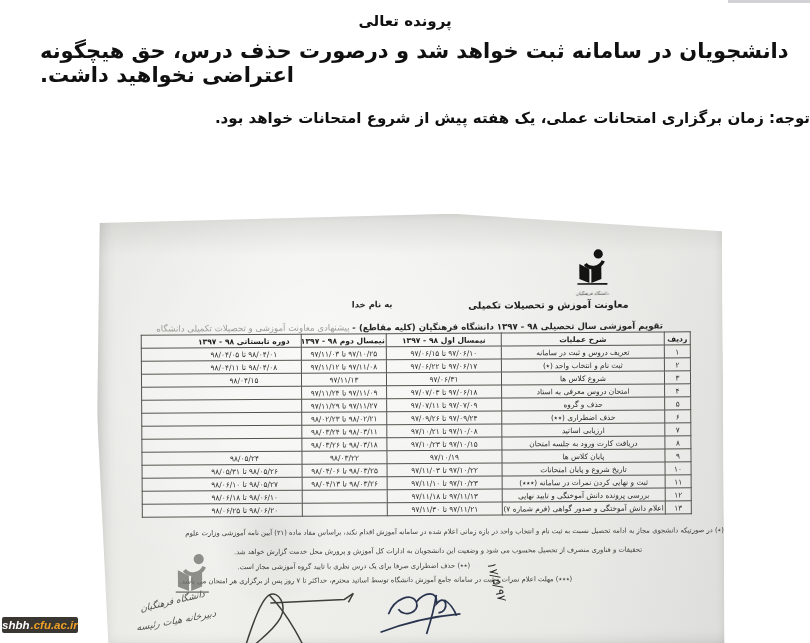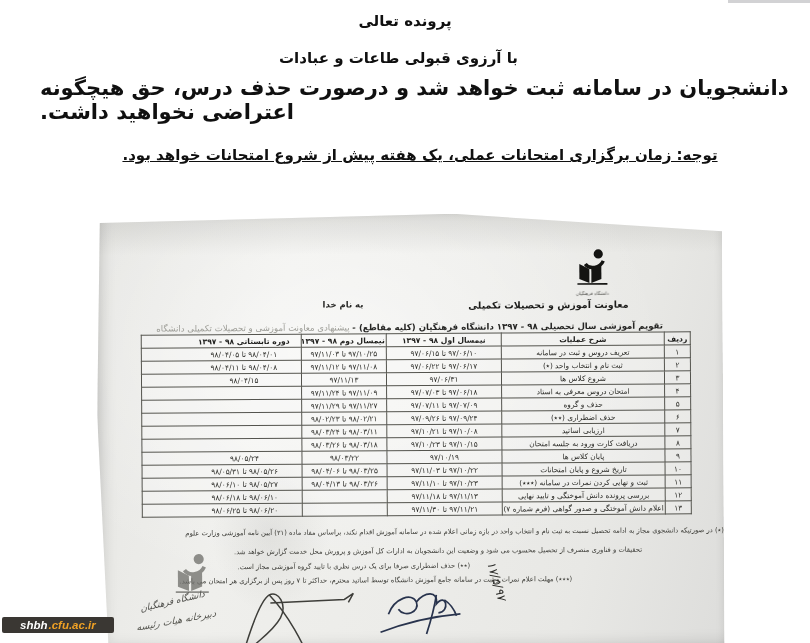--- a/index.html
+++ b/index.html
@@ -7,41 +7,41 @@
     width:810px;height:643px;position:relative;overflow:hidden;
     background:#ffffff;
     font-family:"DejaVu Sans","Liberation Sans",sans-serif;
   }
   
   .announcement{position:absolute;top:0;left:0;width:810px;color:#101010;font-weight:bold;}
   .ann-bismillah{margin-top:12px;text-align:center;font-size:15px;direction:rtl;}
   .ann-wish{margin-top:19px;direction:rtl;text-align:right;padding-right:292px;font-size:15px;}
   .ann-line1{margin-top:25px;direction:rtl;font-size:15.5px;text-align:justify;text-align-last:justify;padding:0 18px 0 38px;}
   .ann-line2{margin-top:9px;direction:rtl;font-size:21px;text-align:left;padding-left:40px;}
-  .ann-note{margin-top:22px;direction:rtl;font-size:15px;text-align:center;padding-left:30px;text-decoration:underline;}
+  .ann-note{margin-top:22px;direction:rtl;font-size:15px;text-align:right;padding-left:30px;}
   
   .corner-artifact{position:absolute;top:0;right:0;width:82px;height:3px;background:#d2d2d4;}
   
   .scan{
     position:absolute;left:96px;top:216px;width:626px;height:434px;
     background:
       radial-gradient(ellipse at 38% 30%, rgba(255,255,255,0.55), rgba(255,255,255,0) 60%),
       linear-gradient(104deg,#e5e5e2 0%,#efefec 28%,#ecece9 55%,#e8e8e5 78%,#dddddb 100%);
     box-shadow: inset 10px -8px 18px -10px rgba(0,0,0,0.28), inset -5px 4px 12px -8px rgba(0,0,0,0.20), 0 0 5px rgba(0,0,0,0.12);
     transform:rotate(-0.35deg);transform-origin:top left;
     clip-path:polygon(0.6% 7px,57% 0,100% 19px,100% 100%,1.6% 100%,0 46%);
   }
   .scan *{direction:rtl;}
   .crease{position:absolute;pointer-events:none;}
   .crease1{left:0;top:0;width:100%;height:40px;background:linear-gradient(180deg,rgba(120,120,115,0.18),rgba(0,0,0,0));}
   .crease2{left:18%;top:55%;width:120px;height:160px;background:radial-gradient(ellipse at center,rgba(90,90,85,0.10),rgba(0,0,0,0) 70%);}
   .emblem-top{position:absolute;left:474px;top:34px;width:44px;text-align:center;}
   .emblem-caption{font-size:4.5px;color:#4a4a46;letter-spacing:0;line-height:5px;filter:blur(0.2px);}
   .dept-title{position:absolute;top:86px;right:94px;font-size:9.5px;font-weight:bold;color:#1d1d1b;white-space:nowrap;}
-  .bname{position:absolute;top:85px;left:226px;width:70px;text-align:left;font-size:8.5px;font-weight:bold;color:#2a2a28;}
+  .bname{position:absolute;top:85px;left:226px;width:70px;text-align:right;font-size:8.5px;font-weight:bold;color:#2a2a28;}
   .doc-title{position:absolute;top:108px;left:10px;width:606px;text-align:center;font-size:8.6px;white-space:nowrap;}
   .doc-title .t-main{font-weight:bold;color:#262624;}
   .doc-title .t-faded{color:#9c9c96;}
   
   table.cal{position:absolute;left:44px;top:119px;width:493px;border-collapse:collapse;table-layout:fixed;background:rgba(255,255,255,0.25);}
   table.cal th,table.cal td{
     border:1px solid #54544e;font-size:7.4px;color:#2c2c28;text-align:center;
     height:12px;line-height:11px;padding:0 1px;overflow:hidden;white-space:nowrap;
   }
   table.cal th{font-weight:bold;font-size:7.6px;color:#222220;}
@@ -58,33 +58,32 @@
   .fn3{top:362px;right:152px;}
   
   .stamp{position:absolute;left:38px;top:336px;width:130px;height:90px;}
   .stamp svg{position:absolute;left:34px;top:0;}
   .stamp-cal{position:absolute;font-style:italic;color:#4e4e4a;transform-origin:left center;white-space:nowrap;}
   .stamp-cal1{left:4px;top:52px;font-size:9px;transform:rotate(-13deg) skewX(-8deg);}
   .stamp-cal2{left:0px;top:70px;font-size:9.5px;transform:rotate(-10deg) skewX(-10deg);color:#55554f;}
   .sig-layer{position:absolute;left:0;top:0;width:626px;height:434px;pointer-events:none;}
   
   .watermark{
-    position:absolute;left:2px;top:617px;height:16px;padding:0 18px;border-radius:2px;
+    position:absolute;left:2px;top:617px;height:16px;padding:0 0;border-radius:2px;
     display:flex;align-items:center;gap:1px;font-style:italic;font-weight:bold;font-size:11.5px;
     font-family:"Liberation Sans","DejaVu Sans",sans-serif;
   }
 </style>
 </head>
 <body>
 
 <div class="corner-artifact"></div>
 
 <div class="announcement">
   <div class="ann-bismillah">پرونده تعالی</div>
-  <div class="ann-wish">با آرزوی قبولی طاعات و عبادات</div>
   <div class="ann-line2">دانشجویان در سامانه ثبت خواهد شد و درصورت حذف درس، حق هیچگونه اعتراضی نخواهید داشت.</div>
   <div class="ann-note">توجه: زمان برگزاری امتحانات عملی، یک هفته پیش از شروع امتحانات خواهد بود.</div>
 </div>
 
 <div class="scan">
   <div class="crease crease1"></div>
   <div class="crease crease2"></div>
 
   <div class="emblem-top">
     <svg width="40" height="40" viewBox="0 0 40 40">

